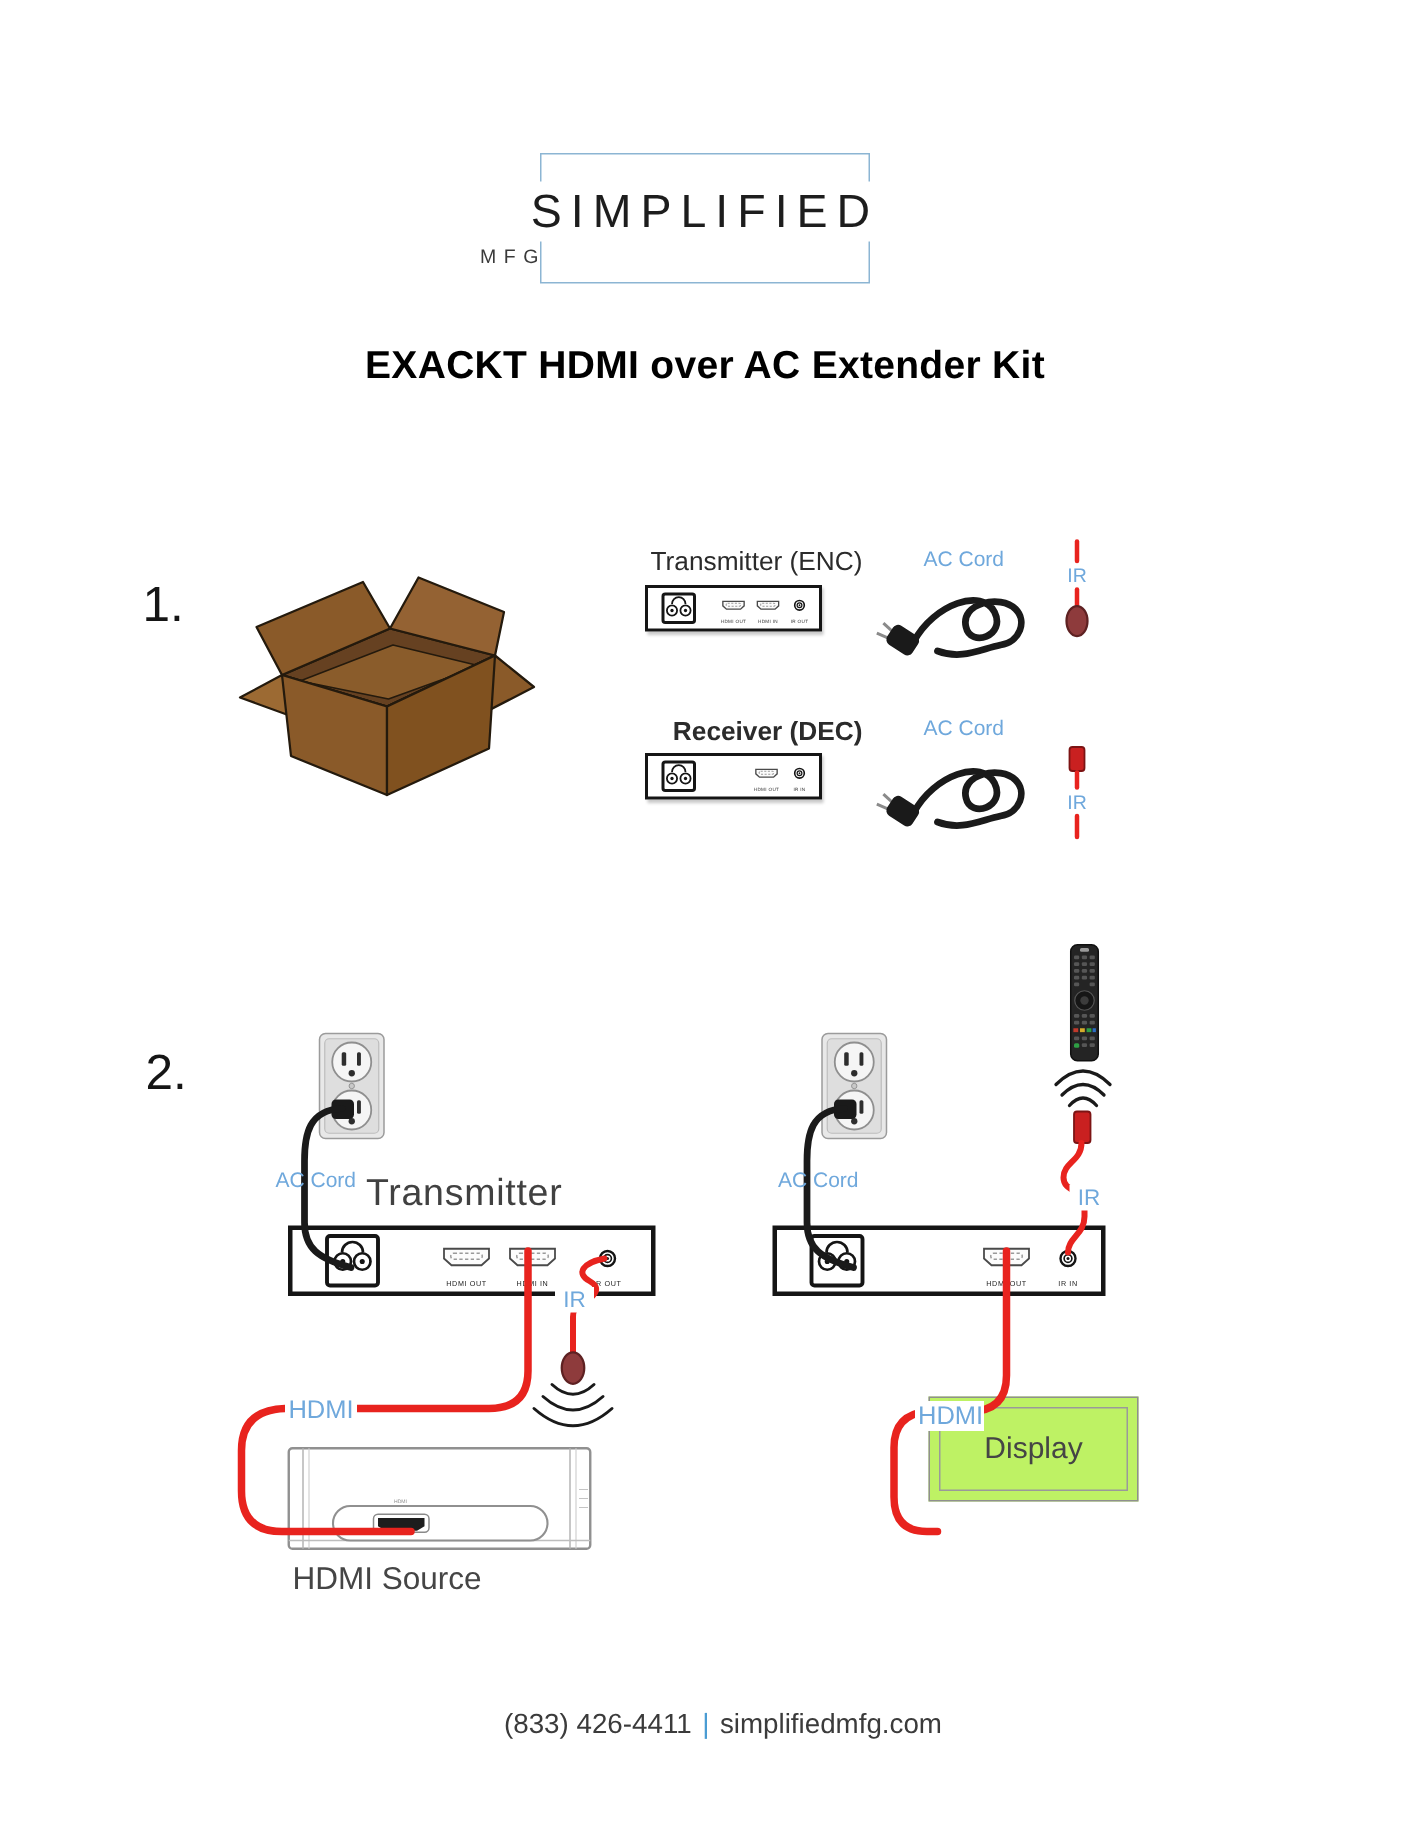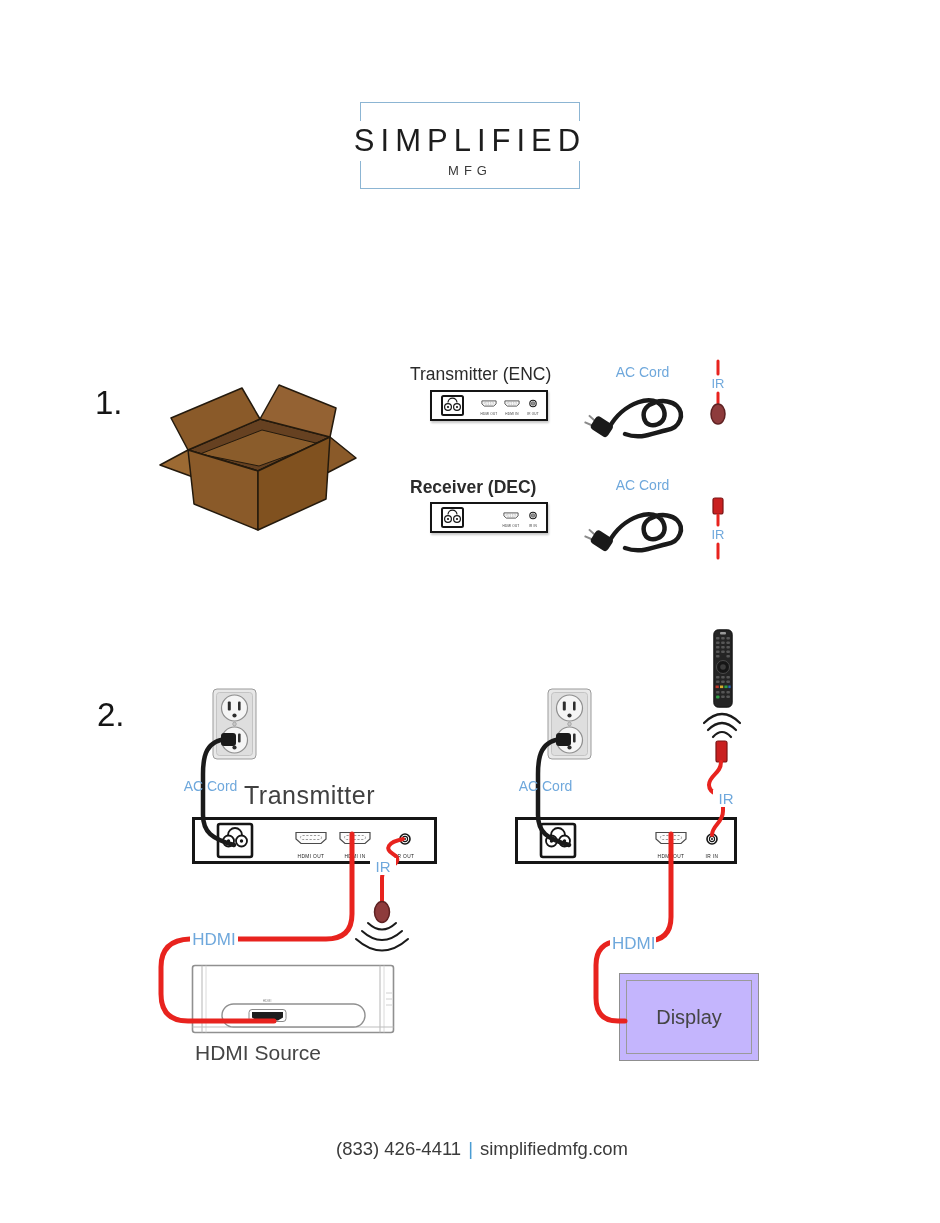--- a/index.html
+++ b/index.html
@@ -7,62 +7,63 @@
   .page {
     position:relative; width:940px; height:1223px; margin:12px auto;
     background:#fff; overflow:hidden;
     font-family:"Liberation Sans","DejaVu Sans",sans-serif; color:#222;
   }
   .abs { position:absolute; }
   
   .logo-frame { left:360px; top:90px; width:220px; height:87px; border:1.5px solid #8CB5D3; }
   .logo-title { left:320px; top:109px; width:300px; text-align:center; background:#fff;
     font-size:31px; letter-spacing:6px; color:#1d1d1d; font-weight:400; padding:2px 0; z-index:2; }
-  .logo-sub { left:320px; top:151px; width:300px; text-align:center;
+  .logo-sub { left:320px; top:151px; width:300px; text-align:left;
     font-size:13px; letter-spacing:5px; color:#3a3a3a; z-index:2; }
   
   .page-title { left:0; top:216px; width:940px; text-align:center;
     font-size:26px; font-weight:700; color:#000; letter-spacing:.2px; }
   
   .step-number { font-size:33px; color:#151515; z-index:2; }
   
   .blue-label { color:#6FA8DC; font-size:14px; text-align:center; z-index:8; }
-  .item-label { color:#2b2b2b; font-size:17.5px; text-align:left; z-index:2; }
+  .item-label { color:#2b2b2b; font-size:17.5px; text-align:right; z-index:2; }
   .big-gray { color:#414141; font-size:25px; text-align:left; letter-spacing:.5px; z-index:2; }
   .cable-label { background:#fff; padding:0 2px; line-height:1.15; }
   
   .device { background:#fff; border:3px solid #151515; z-index:4; }
   .device-s1 { background:#fff; border:2px solid #151515; z-index:4; box-shadow:1px 2px 2px rgba(0,0,0,.22); }
   .device svg, .device-s1 svg { position:absolute; inset:0; width:100%; height:100%; }
   svg text { font-family:"Liberation Sans","DejaVu Sans",sans-serif; }
   .port-label { font-size:4.8px; fill:#222; letter-spacing:.4px; text-anchor:middle; }
   .port-label-s1 { font-size:3.1px; fill:#333; letter-spacing:.2px; text-anchor:middle; }
   
   .gfx { z-index:3; }
   .cables { left:0; top:0; width:940px; height:1223px; z-index:6; pointer-events:none; }
   .overlabel { z-index:9; }
   
-  .display-outer { left:619px; top:961px; width:140px; height:88px; border:1.5px solid #8f8f8f; z-index:4; background:#c4b5fd; }
+  .display-outer { left:619px; top:919px; width:140px; height:70px; border:1.5px solid #8f8f8f; z-index:4; background:#bef264; }
   .display-inner { position:absolute; inset:6px; border:1px solid #9a9a9a; }
   .display-text { position:absolute; inset:0; display:flex; align-items:center; justify-content:center;
     font-size:20px; color:#454545; }
   
   .footer1 { left:12px; top:1126px; width:940px; text-align:center; font-size:18.5px; color:#3b3b3b; }
   .footer1 .divider { color:#4A9CD3; margin:0 7px; }
   .footer2 { left:0; top:1157px; width:940px; text-align:center; font-size:13.5px; color:#3b3b3b; }
 </style>
 </head>
 <body>
 
 <div class="page">
 
   <div class="abs logo-frame"></div>
   <div class="abs logo-title">SIMPLIFIED</div>
   <div class="abs logo-sub">MFG</div>
 
+  <div class="abs page-title">EXACKT HDMI over AC Extender Kit</div>
 
   <div class="abs step-number" style="left:95px;top:372px;">1.</div>
 
   <svg class="abs gfx" style="left:158px;top:360px;" width="204" height="163" viewBox="0 0 204 163">
     <g stroke="#241a0d" stroke-width="1.5" stroke-linejoin="round">
       <polygon points="30,78 102,47 172,65 100,99" fill="#664121"></polygon>
       <polygon points="42,82 104,58 162,72 101,94" fill="#8a5c2b" stroke-width="1"></polygon>
       <polygon points="30,78 13,46 84,16 102,47" fill="#8a5a29"></polygon>
       <polygon points="102,47 121,13 178,36 172,65" fill="#946233"></polygon>
       <polygon points="30,78 2,93 68,117 100,99" fill="#9c6a33"></polygon>

